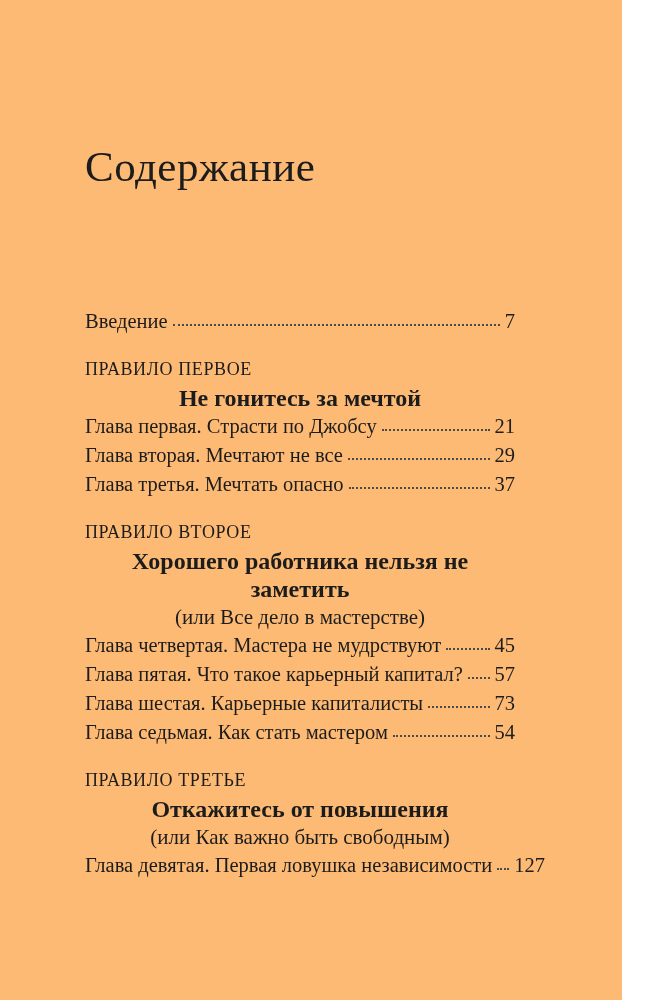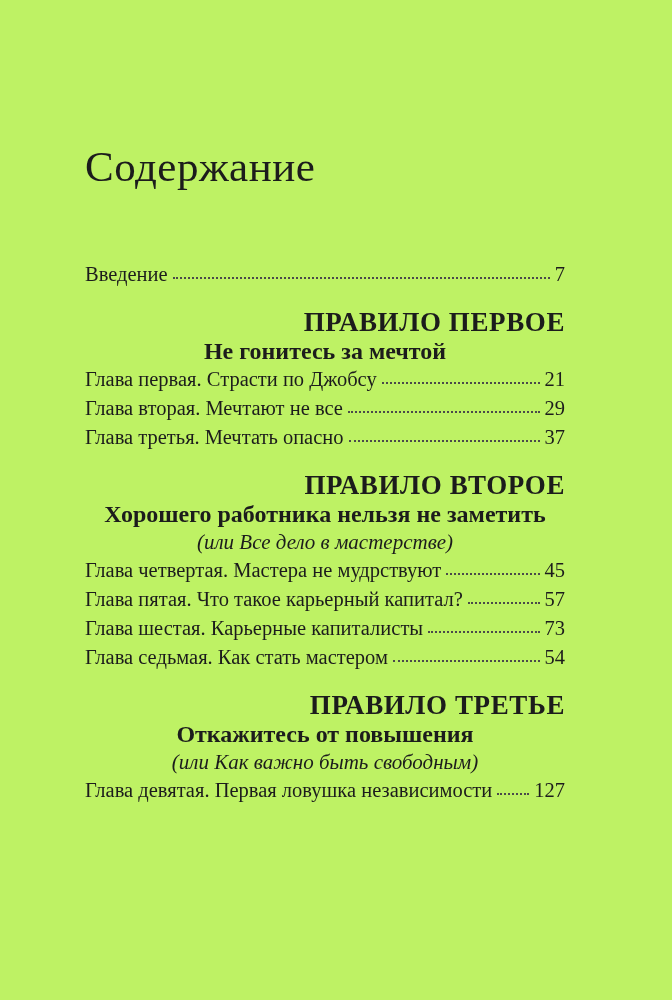--- a/index.html
+++ b/index.html
@@ -2,38 +2,38 @@
 <html><head>
 <meta charset="utf-8">
 <style>
   html, body {
     margin: 0;
     padding: 0;
     background: #ffffff;
   }
   .page {
     position: relative;
-    width: 672px;
+    width: 622px;
     height: 1000px;
     box-sizing: border-box;
-    background: #bef264;
+    background: #fdba74;
     color: #1c1c1c;
     font-family: "Liberation Serif", "DejaVu Serif", serif;
     overflow: hidden;
   }
   .page-title {
     margin: 142px 0 0 85px;
     font-size: 43px;
     line-height: 1.15;
     font-weight: normal;
     letter-spacing: 0.5px;
     color: #1c1c1c;
   }
   .toc {
-    margin: 69px 107px 0 85px; 
+    margin: 116px 107px 0 85px; 
   }
   .toc-line {
     display: flex;
     align-items: baseline;
     font-size: 20.5px;
     line-height: 29px;
     white-space: nowrap;
   }
   .toc-line .label {
     flex: 0 0 auto;
@@ -46,38 +46,37 @@
     transform: translateY(-2px);
   }
   .toc-line .pagenum {
     flex: 0 0 auto;
   }
   .toc-section {
     margin-top: 19px;
   }
   .rule-heading {
     margin: 0;
-    font-size: 27px;
+    font-size: 18px;
     line-height: 29px;
-    font-weight: bold;
-    text-align: right;
+    font-weight: normal;
+    text-align: left;
     letter-spacing: 0.6px;
   }
   .section-subtitle {
     margin: 0;
     font-size: 24px;
     line-height: 28px;
     font-weight: bold;
     text-align: center;
   }
   .section-note {
     margin: 0;
     font-size: 21px;
     line-height: 28px;
-    font-style: italic;
     font-weight: normal;
     text-align: center;
   }
   .chapters {
     margin: 0;
   }
 </style>
 </head>
 <body>
 

